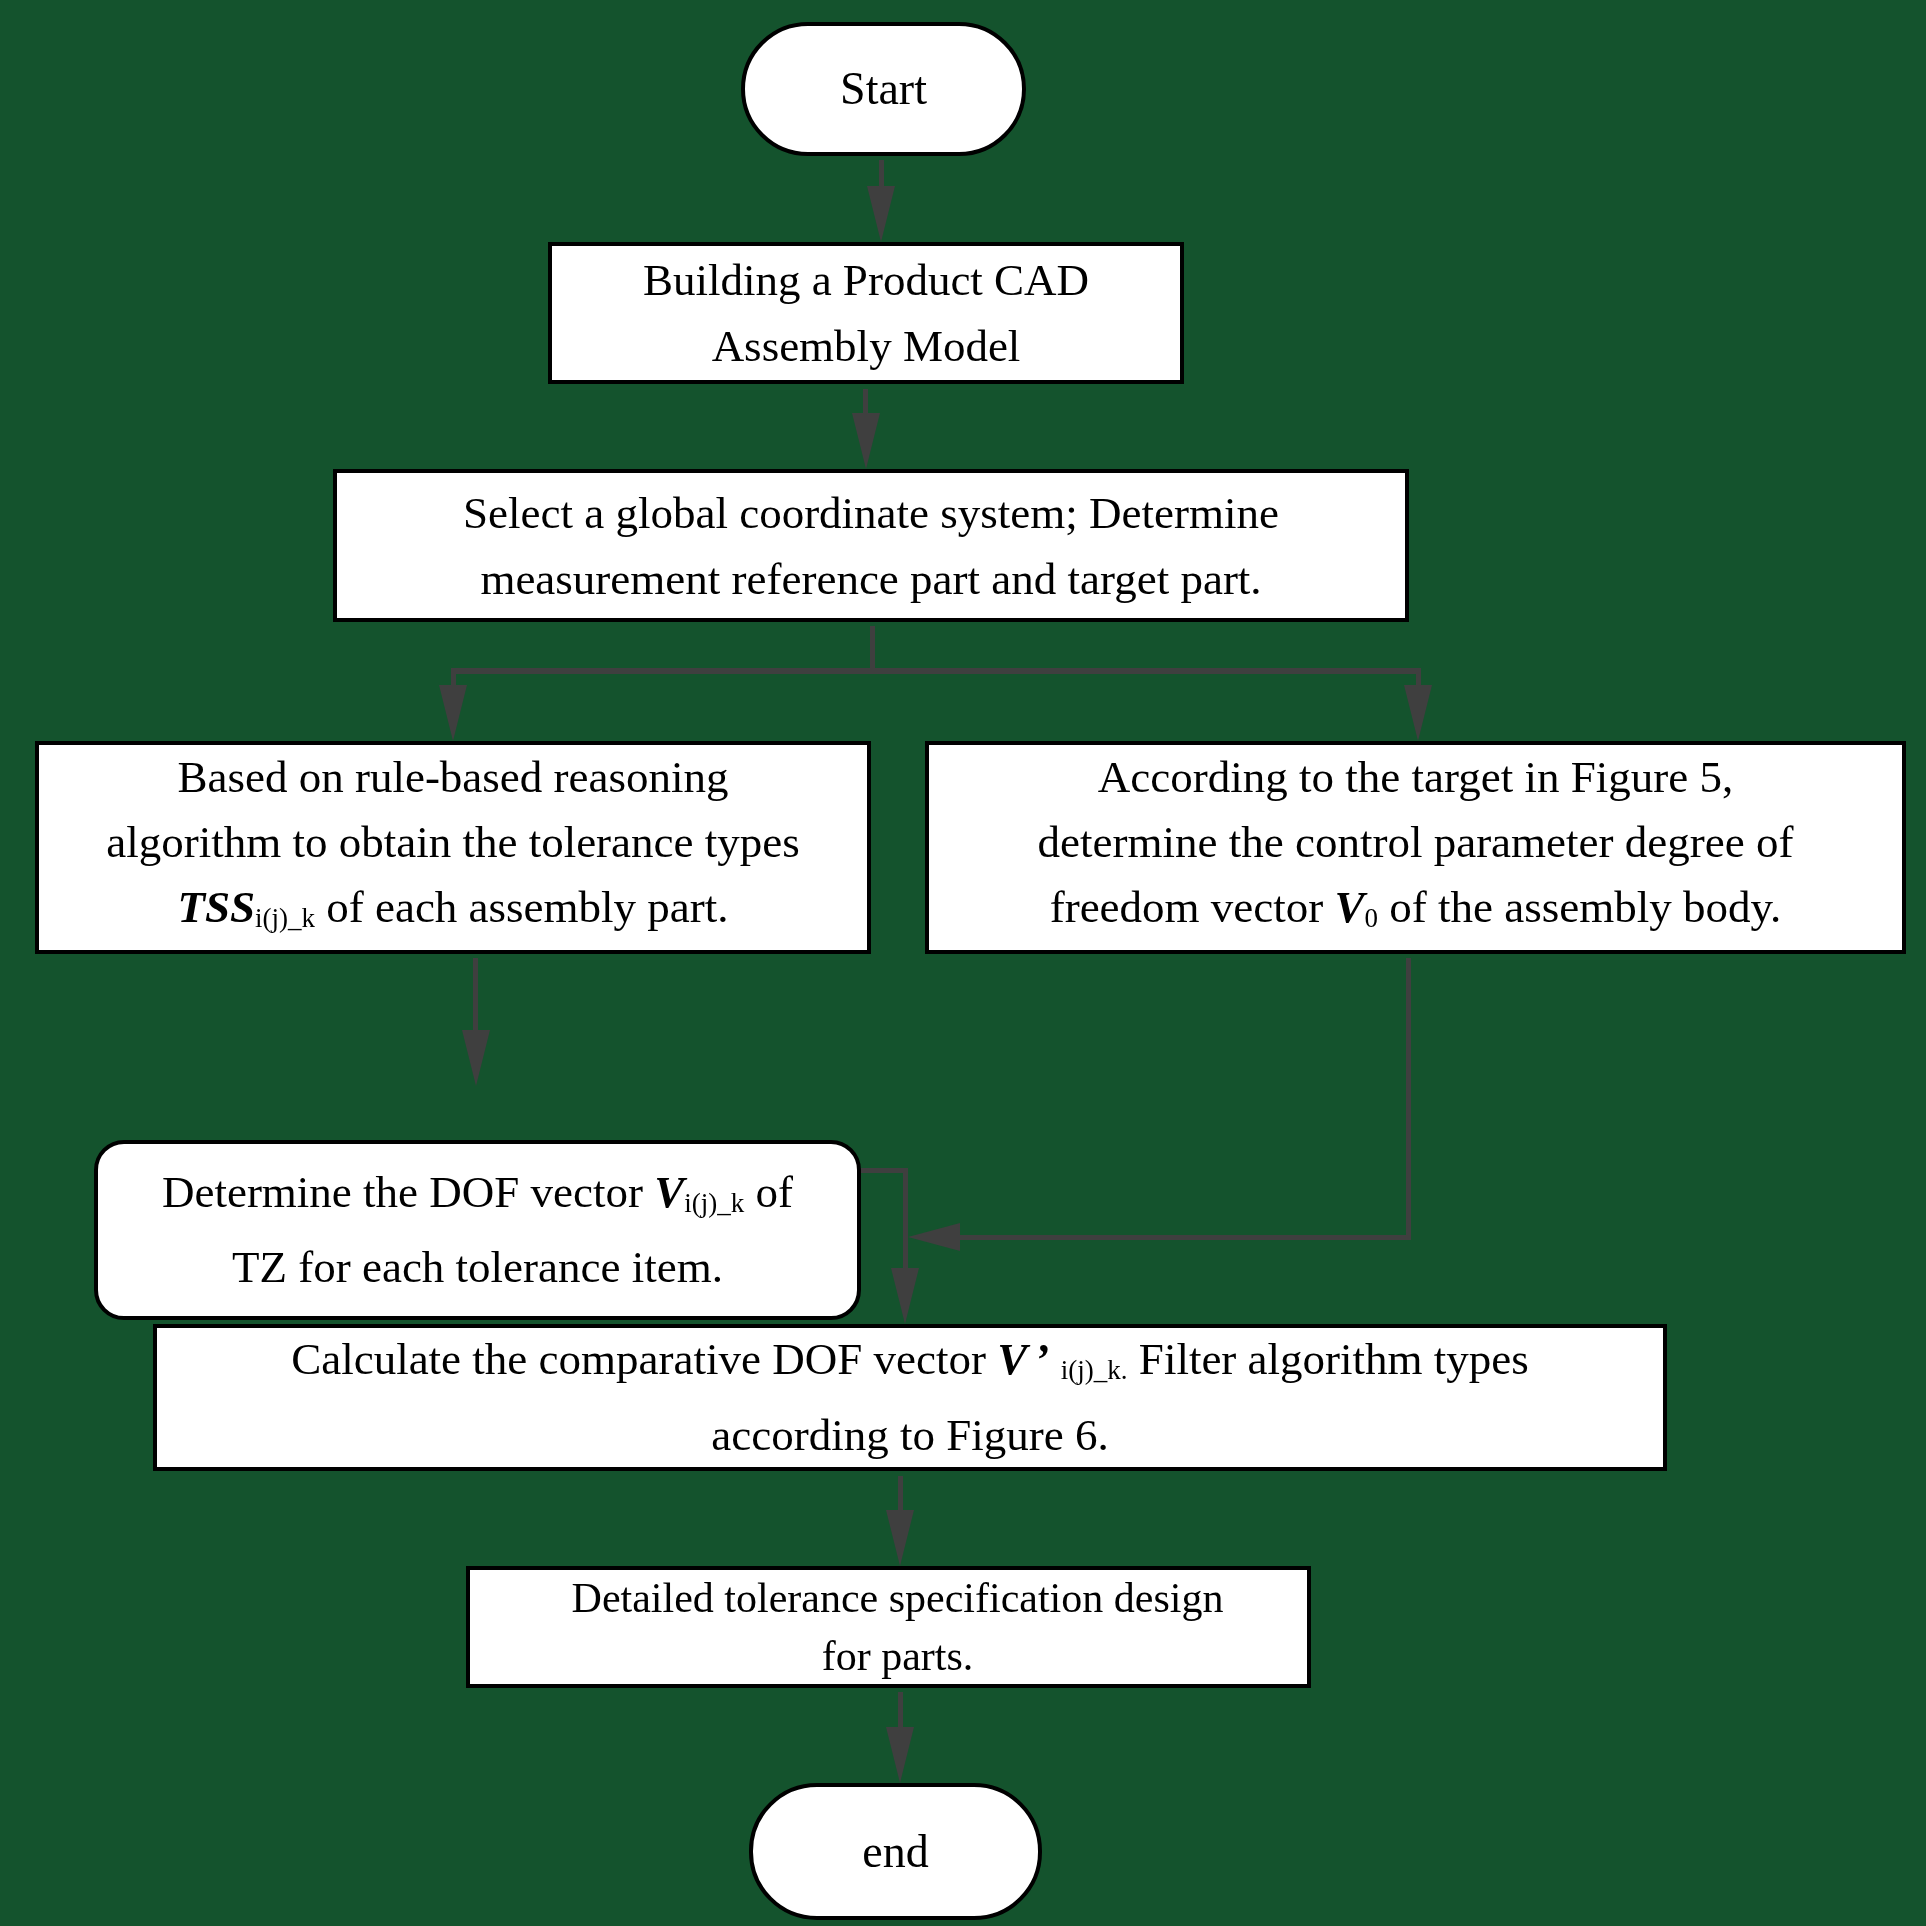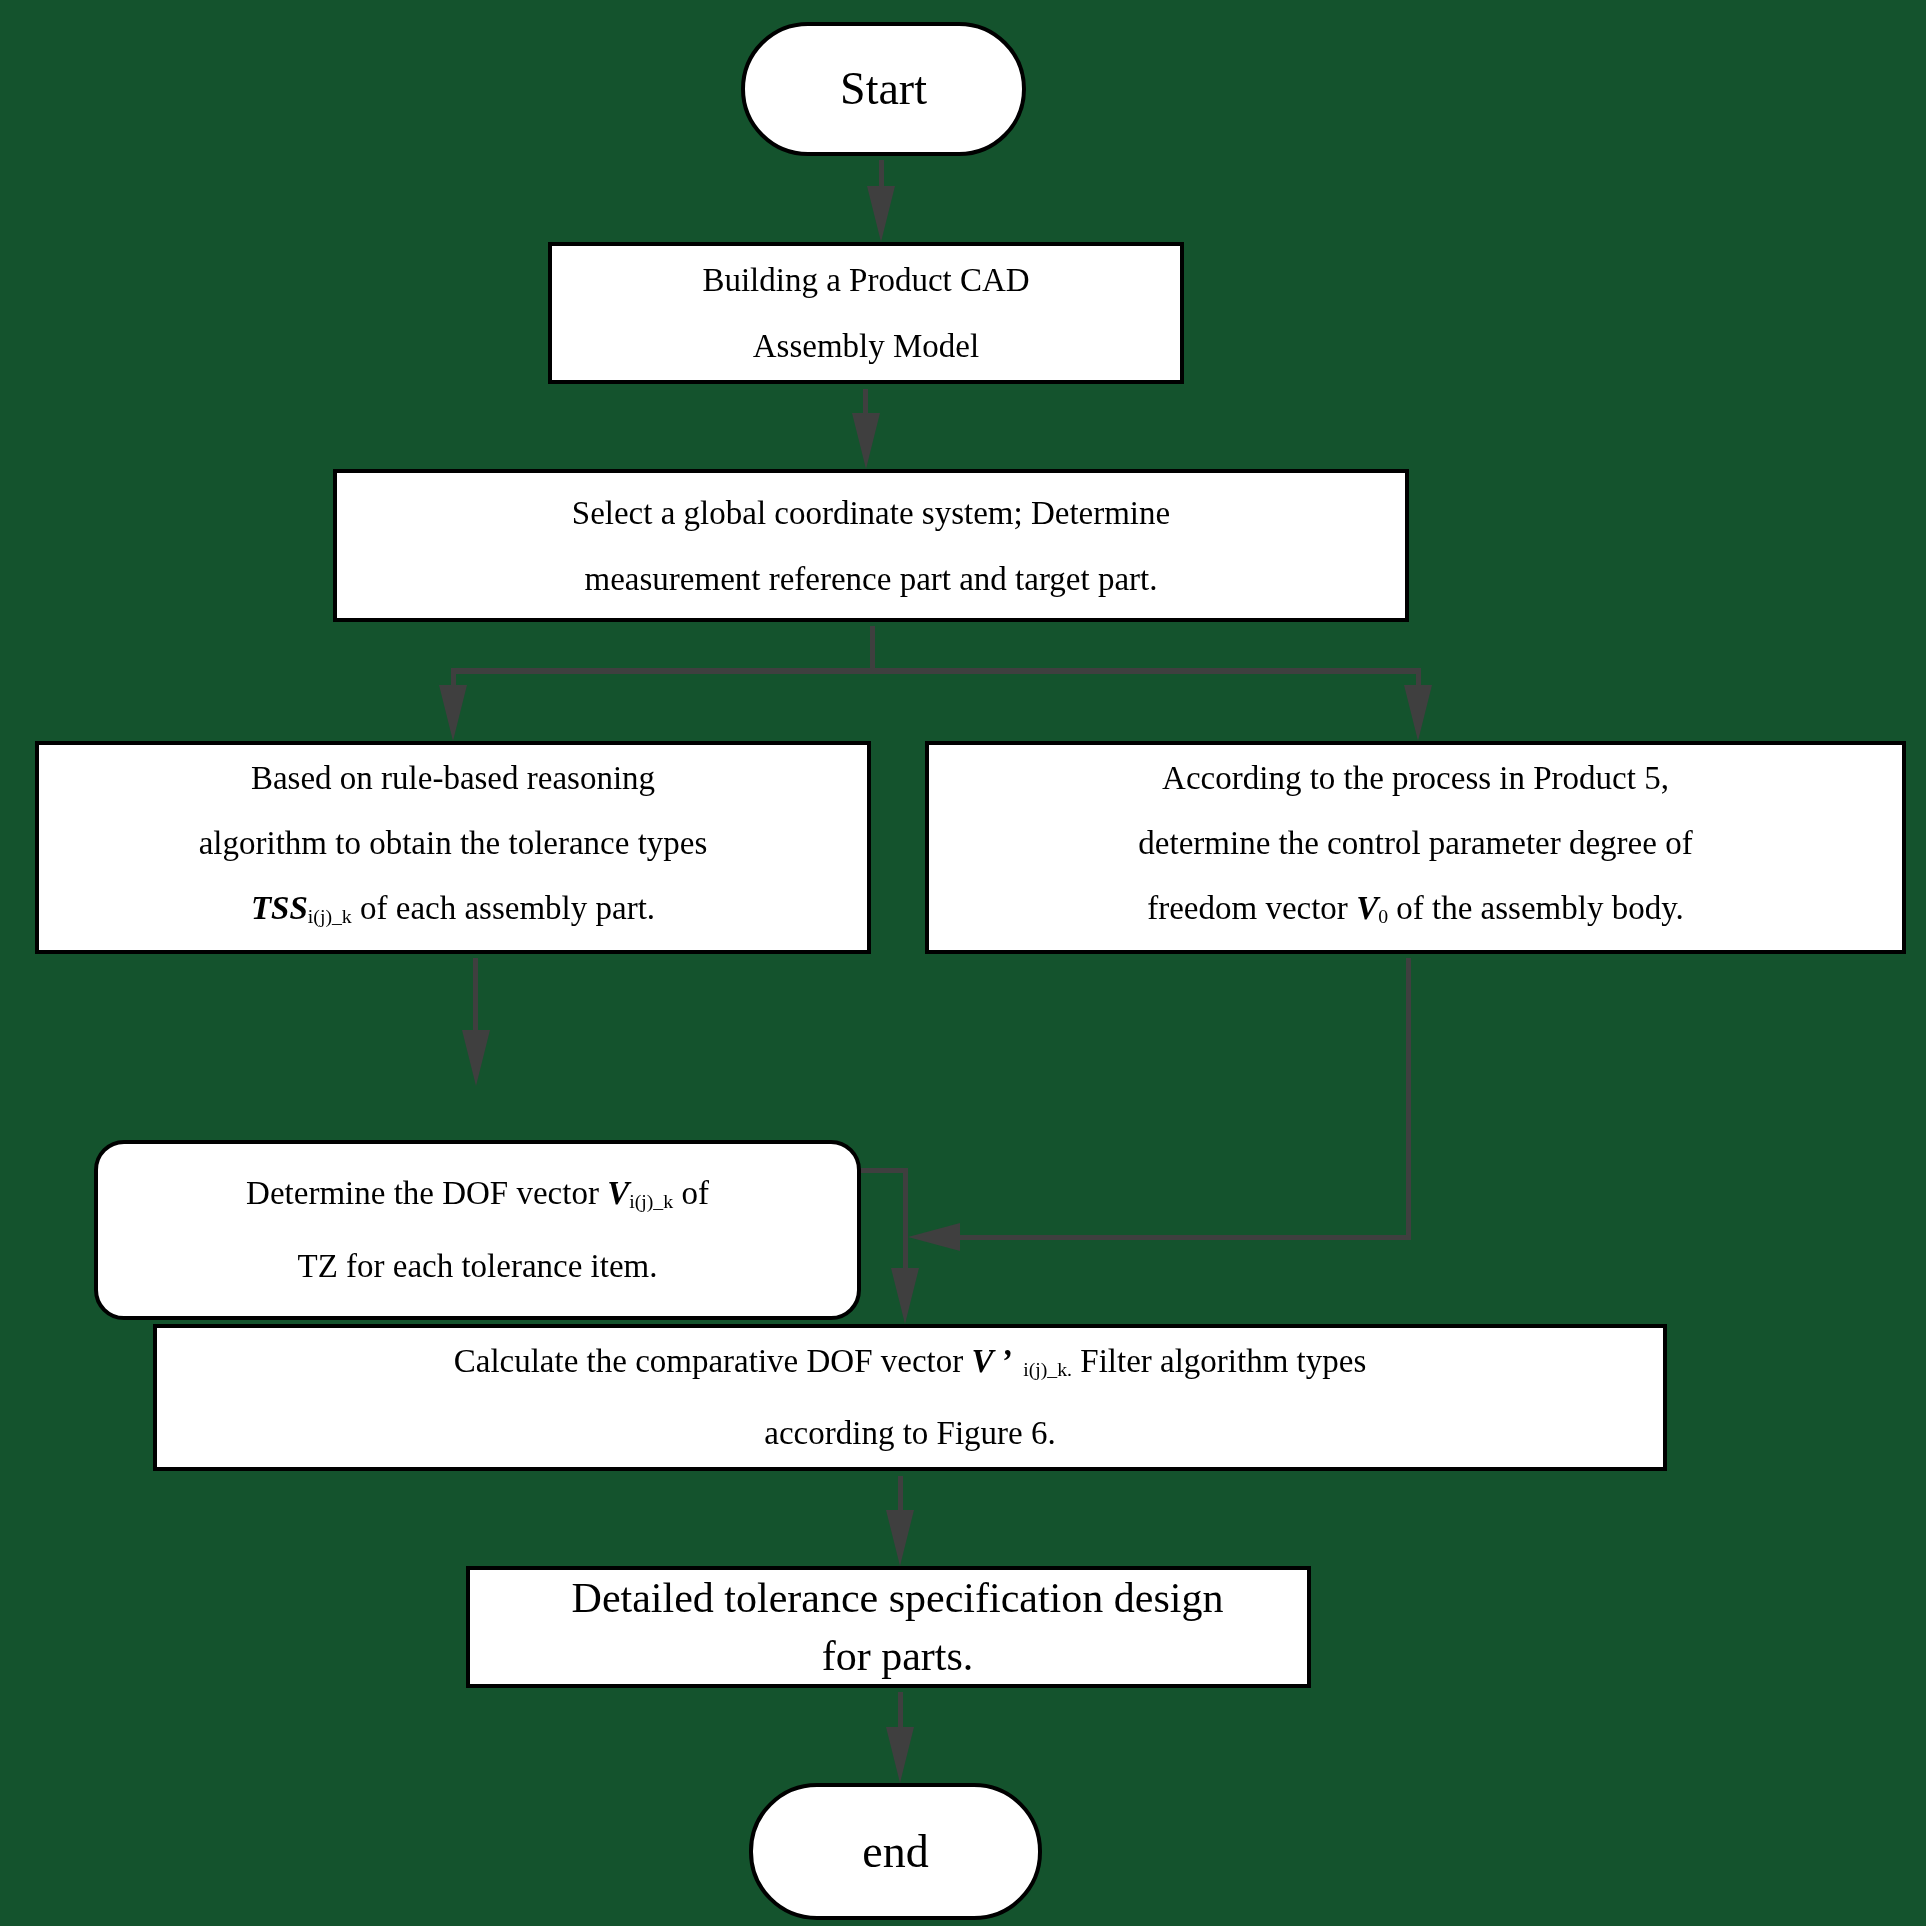--- a/index.html
+++ b/index.html
@@ -15,21 +15,21 @@
   .node{
     position:absolute;
     box-sizing:border-box;
     background:#ffffff;
     border:4.3px solid #000000;
     display:flex;flex-direction:column;
     justify-content:center;align-items:center;
     text-align:center;
   }
   .terminator{border-radius:68px;font-size:46px;}
-  .process{font-size:33px;}
+  .process{font-size:45px;}
   .line{white-space:nowrap;line-height:66px;}
   .tight .line{line-height:65px;}
   .small{font-size:42px;}
   .small .line{line-height:58px;}
   .var{font-style:italic;font-weight:bold;}
   .varlight{font-style:italic;font-weight:bold;}
   .sb{font-size:0.60em;vertical-align:-0.18em;}
   .pr{font-style:italic;font-weight:bold;margin:0 11.5px 0 7.2px;}
   
   .vline,.hline{position:absolute;background:#3f3f3f;}
@@ -90,21 +90,21 @@
   <div class="vline" style="left:1416px;top:668px;height:26px;"></div>
   <div class="head-down" style="left:1404px;top:685px;"></div>
 
   <div id="n-rule" class="node process tight">
     <div class="line">Based on rule-based reasoning</div>
     <div class="line">algorithm to obtain the tolerance types</div>
     <div class="line"><span class="varlight">TSS</span><span class="sb">i(j)_k</span><span> of each assembly part.</span></div>
   </div>
 
   <div id="n-fig5" class="node process tight">
-    <div class="line">According to the process in Product 5,</div>
+    <div class="line">According to the target in Figure 5,</div>
     <div class="line">determine the control parameter degree of</div>
     <div class="line"><span>freedom vector </span><span class="var">V</span><span class="sb">0</span><span> of the assembly body.</span></div>
   </div>
 
   <div class="vline" style="left:473px;top:958px;height:79px;"></div>
   <div class="head-down" style="left:462px;top:1030px;"></div>
 
   <div id="n-dof" class="node process tight">
     <div class="line"><span>Determine the DOF vector </span><span class="var">V</span><span class="sb">i(j)_k</span><span> of</span></div>
     <div class="line">TZ for each tolerance item.</div>

